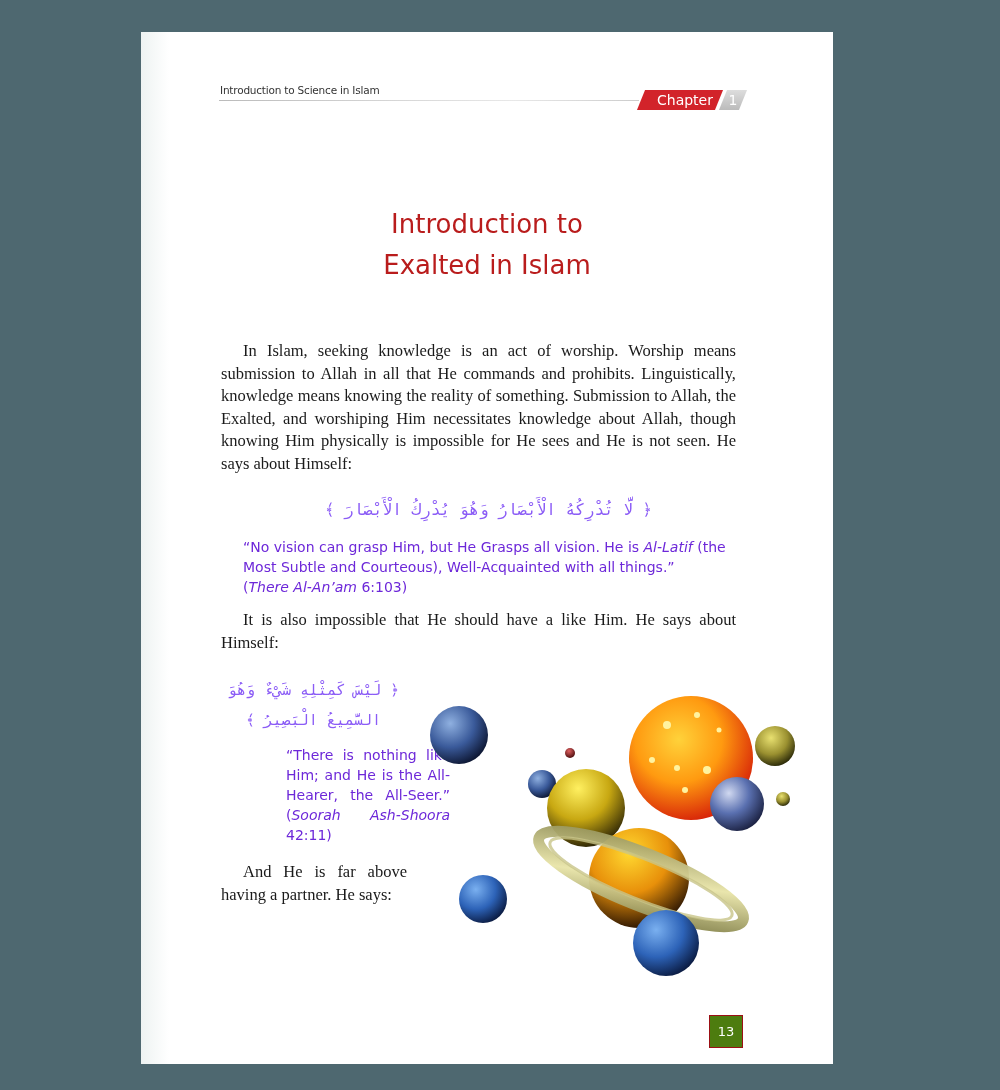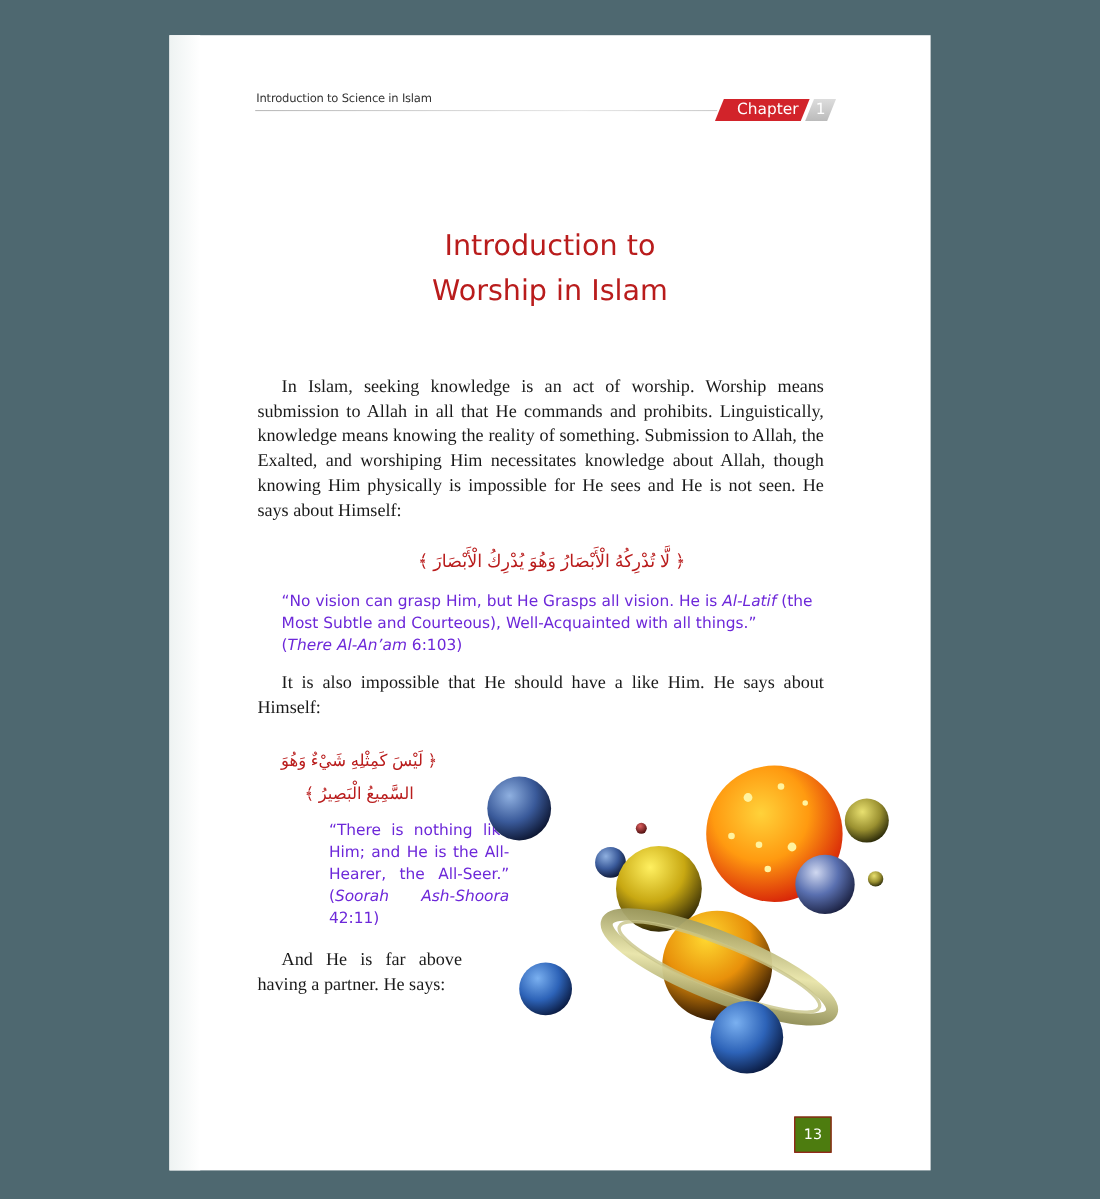--- a/index.html
+++ b/index.html
@@ -1,29 +1,29 @@
 <!DOCTYPE html>
 <html><head>
 <meta charset="utf-8">
 <style>
   html, body { margin:0; padding:0; }
   body { width:1000px; height:1090px; background:#4e6870; position:relative; overflow:hidden; font-family:"DejaVu Serif", serif; }
-  .page { position:absolute; left:154px; top:32px; width:692px; height:1032px; background:#ffffff; }
+  .page { position:absolute; left:141px; top:32px; width:692px; height:1032px; background:#ffffff; }
   .page::before { content:""; position:absolute; left:0; top:0; width:28px; height:100%; background:linear-gradient(to right, #eef3f2, #ffffff); }
   .running-head { position:absolute; left:79px; top:52px; font-family:"DejaVu Sans", sans-serif; font-size:10.5px; color:#333; letter-spacing:-0.2px; }
   .head-rule { position:absolute; left:78px; top:68px; width:420px; height:1px; background:linear-gradient(to right, #bbb, #e8e8e8 70%, #ccc); }
   .chapter-tab { position:absolute; left:500px; top:58px; height:20px; }
   .chap-red { position:absolute; left:0; top:0; width:78px; height:20px; background:#d2232a; transform:skewX(-22deg); }
   .chap-label { position:absolute; left:8px; top:0; width:72px; line-height:20px; text-align:center; color:#fff; font-family:"DejaVu Sans", sans-serif; font-size:14px; }
   .chap-grey { position:absolute; left:82px; top:0; width:20px; height:20px; background:linear-gradient(#ddd,#bbb); transform:skewX(-22deg); }
   .chap-num { position:absolute; left:82px; top:0; width:20px; line-height:20px; text-align:center; color:#fff; font-family:"DejaVu Sans", sans-serif; font-size:14px; }
   .title { position:absolute; left:0; top:172px; width:692px; text-align:center; color:#b91c1c; font-family:"DejaVu Sans", sans-serif; font-size:26px; line-height:41px; }
   .body-text { font-family:"Liberation Serif", "DejaVu Serif", serif; font-size:16.5px; line-height:22.5px; color:#1a1a1a; text-align:justify; }
   .p1 { position:absolute; left:80px; top:308px; width:515px; text-indent:22px; }
-  .arabic { font-family:Liberation Sans, sans-serif; color:#b91c1c; direction:rtl; }
+  .arabic { font-family:Liberation Mono, monospace; color:#8b5cf6; direction:rtl; }
   .ar1 { position:absolute; left:80px; top:468px; width:535px; text-align:center; font-size:16px; }
   .quote { font-family:"DejaVu Sans", sans-serif; font-size:14px; line-height:20px; color:#6d28d9; }
   .q1 { position:absolute; left:102px; top:505px; width:500px; }
   .p2 { position:absolute; left:80px; top:577px; width:515px; text-indent:22px; }
   .ar2 { position:absolute; left:80px; top:645px; width:185px; text-align:center; font-size:15px; line-height:30px; }
   .q2 { position:absolute; left:102px; top:713px; width:164px; text-align:justify;margin-left:43px; }
   .p3 { position:absolute; left:80px; top:829px; width:186px; text-indent:22px; }
   .illustration { position:absolute; left:286px; top:618px; width:408px; height:330px; }
   .page-num { position:absolute; left:568px; top:983px; width:32px; height:31px; background:#4d7c0f; border:1px solid #9b1015; color:#fff; font-family:"DejaVu Sans", sans-serif; font-size:13px; line-height:31px; text-align:center; }
 </style>
@@ -37,21 +37,21 @@
 
   <div class="chapter-tab">
     <div class="chap-red"></div>
     <div class="chap-label">Chapter</div>
     <div class="chap-grey"></div>
     <div class="chap-num">1</div>
   </div>
 
   <div class="title">
     <div>Introduction to</div>
-    <div>Worship in Islam</div>
+    <div>Exalted in Islam</div>
   </div>
 
   <p class="body-text p1" style="margin:0">In Islam, seeking knowledge is an act of worship. Worship means submission to Allah in all that He commands and prohibits. Linguistically, knowledge means knowing the reality of something. Submission to Allah, the Exalted, and worshiping Him necessitates knowledge about Allah, though knowing Him physically is impossible for He sees and He is not seen. He says about Himself:</p>
 
   <div class="arabic ar1">﴿ لَّا تُدْرِكُهُ الْأَبْصَارُ وَهُوَ يُدْرِكُ الْأَبْصَارَ ﴾</div>
 
   <div class="quote q1">
     <span>“No vision can grasp Him, but He Grasps all vision. He is </span><em>Al-Latif</em><span> (the Most Subtle and Courteous), Well-Acquainted with all things.”</span><br>
     <span><span>(</span><em>There Al-An’am</em><span> 6:103)</span></span>
   </div>

